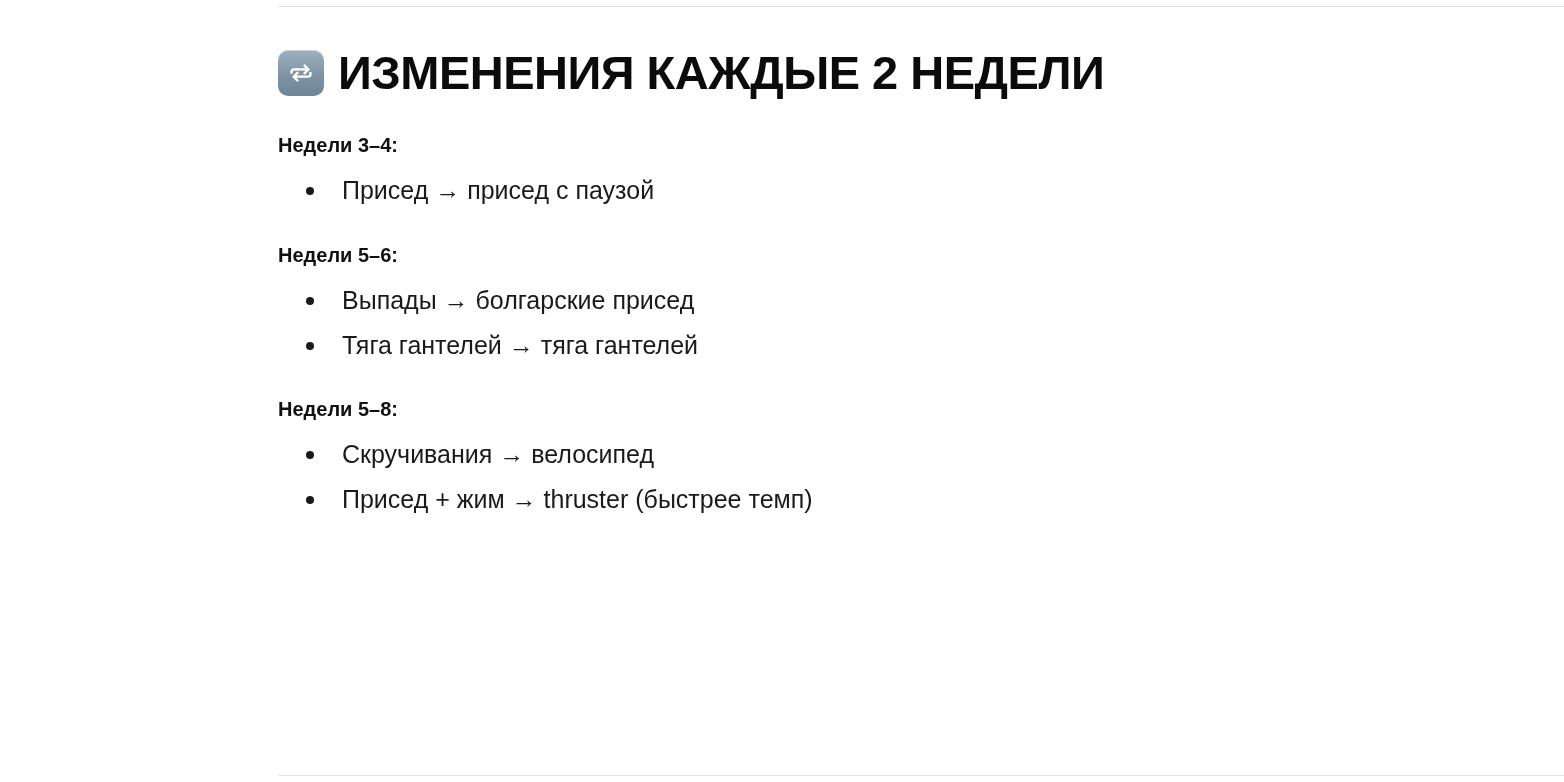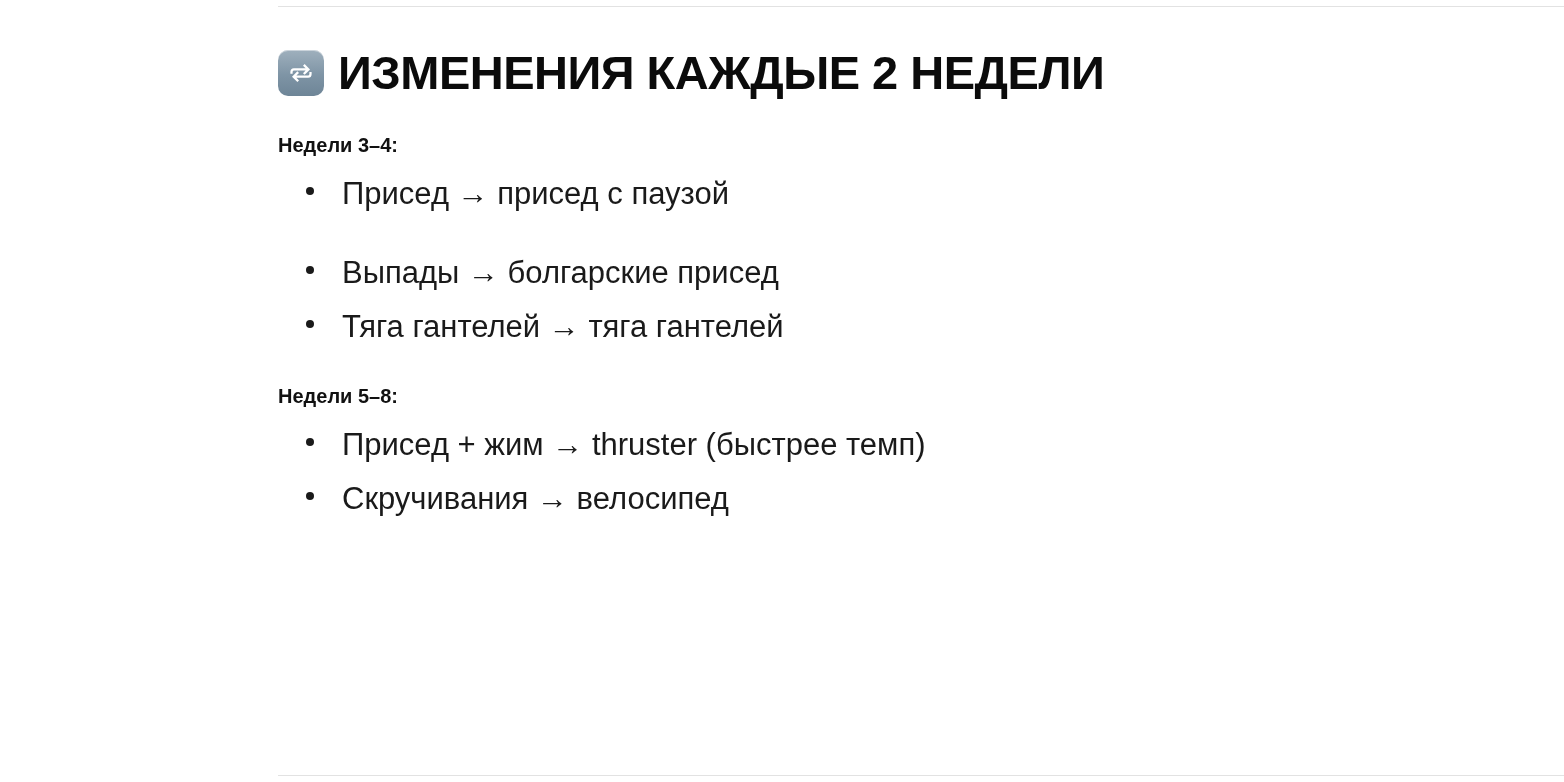--- a/index.html
+++ b/index.html
@@ -80,21 +80,21 @@
     margin-bottom: 34px;
   }
   .group:last-child { margin-bottom: 0; }
   ul.bullets {
     list-style: none;
     margin: 0;
     padding: 0;
   }
   ul.bullets li {
     position: relative;
-    font-size: 31px;
+    font-size: 25px;
     line-height: 1.45;
     color: #1a1a1a;
     padding-left: 64px;
     margin-bottom: 9px;
   }
   ul.bullets li:last-child { margin-bottom: 0; }
   ul.bullets li::before {
     content: "";
     position: absolute;
     left: 28px;
@@ -125,31 +125,32 @@
     </div>
 
     <div class="group">
       <h3 class="sub-head">Недели 3–4:</h3>
       <ul class="bullets">
         <li>Присед → присед с паузой</li>
       </ul>
     </div>
 
     <div class="group">
+      <h3 class="sub-head">Недели 5–6:</h3>
       <ul class="bullets">
         <li>Выпады → болгарские присед</li>
         <li>Тяга гантелей → тяга гантелей</li>
       </ul>
     </div>
 
     <div class="group">
       <h3 class="sub-head">Недели 5–8:</h3>
       <ul class="bullets">
+        <li>Скручивания → велосипед</li>
         <li>Присед + жим → thruster (быстрее темп)</li>
-        <li>Скручивания → велосипед</li>
       </ul>
     </div>
 
   </div>
 
   <div class="rule-bottom"></div>
 
 </div>
 
 </body></html>

